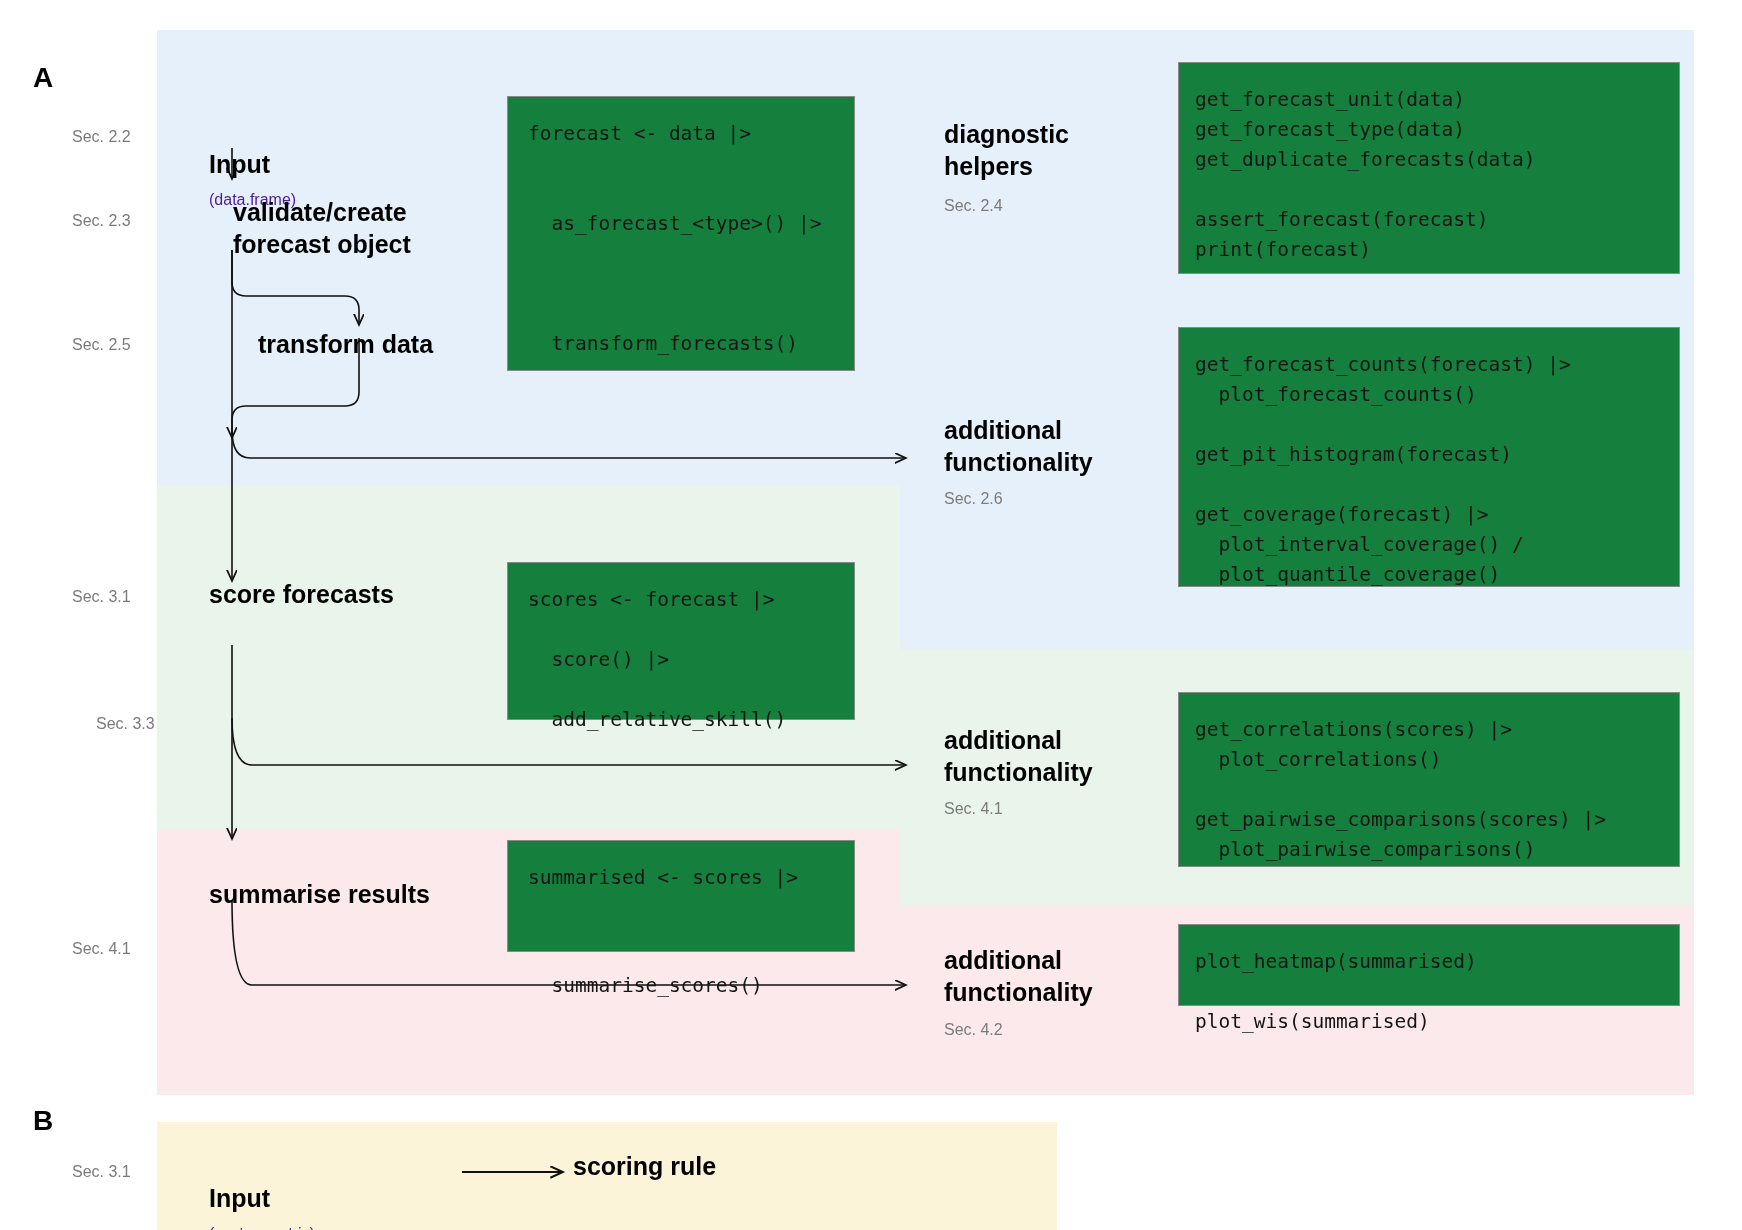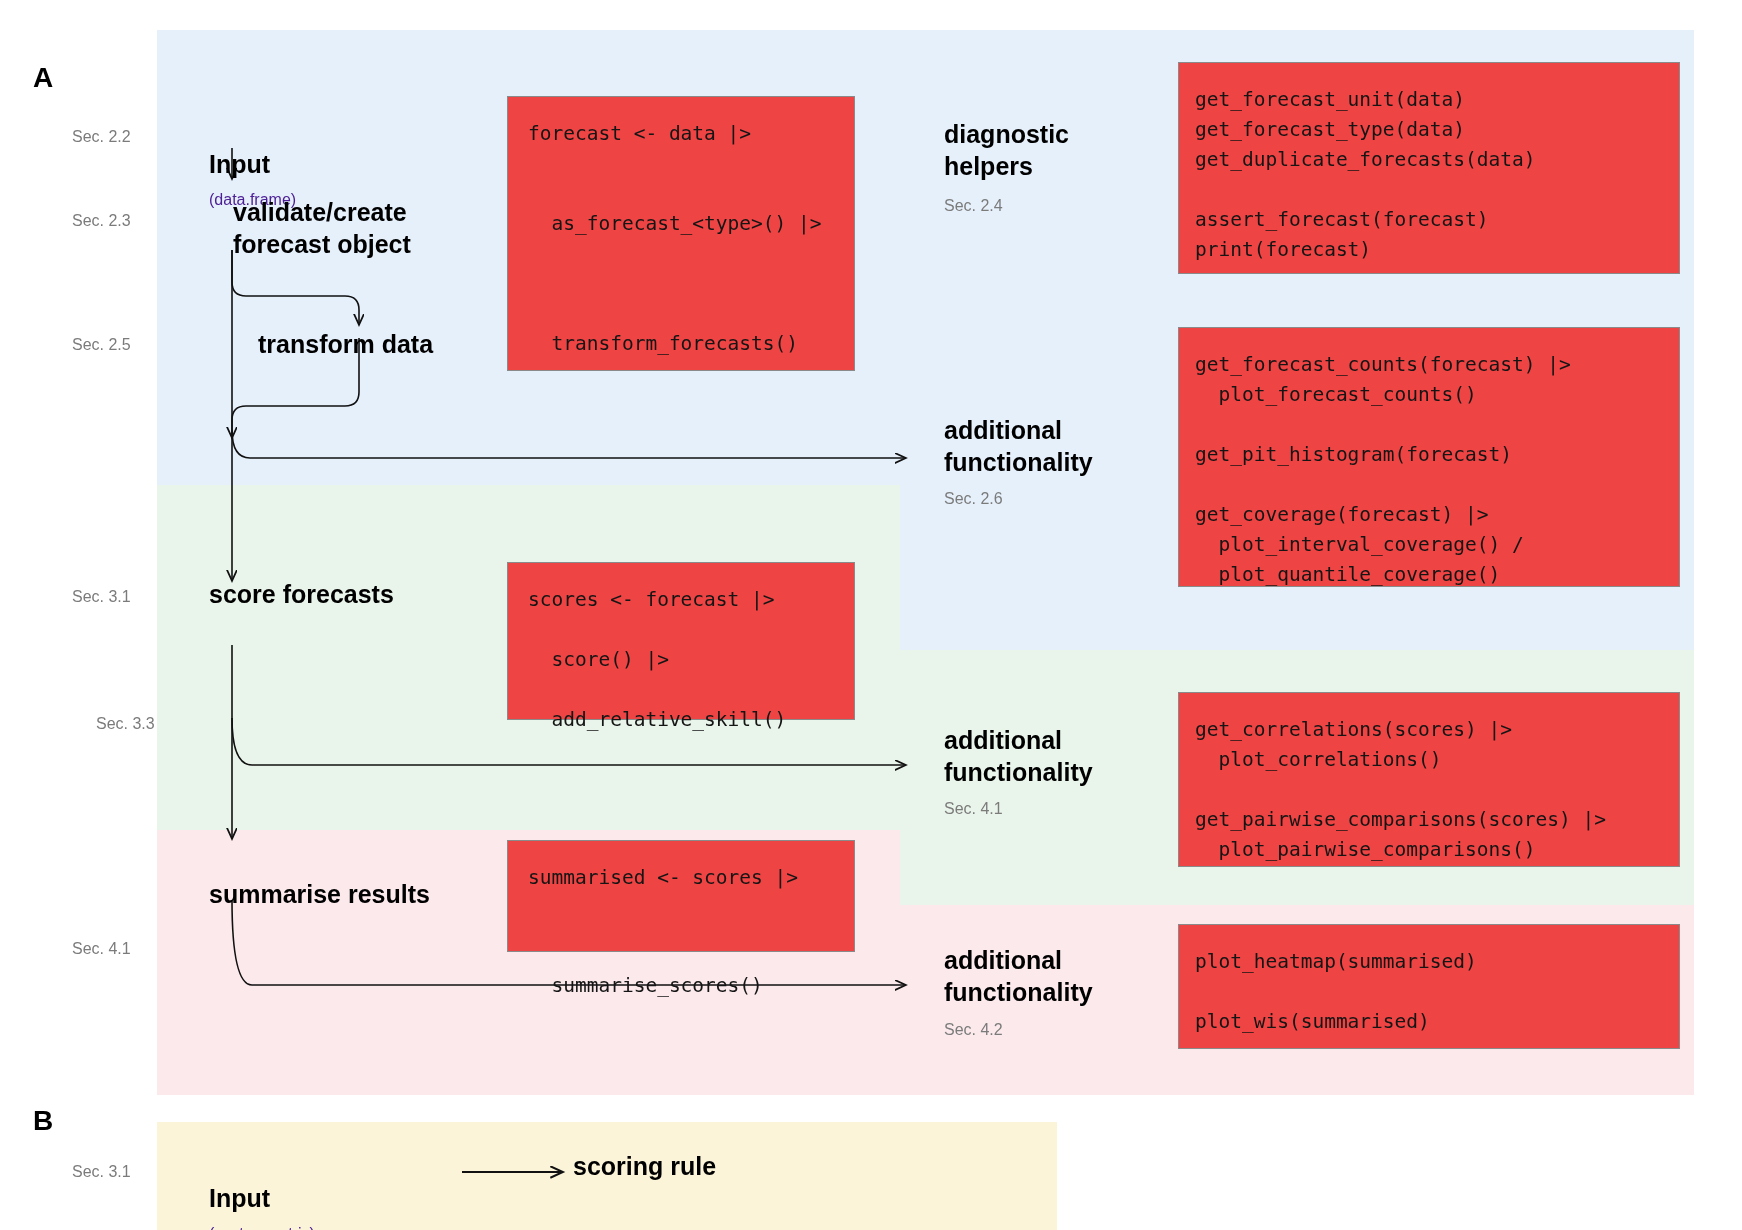--- a/index.html
+++ b/index.html
@@ -98,21 +98,21 @@
     font-size: 25px;
     color: #000;
     line-height: 1.28;
     z-index: 12;
     white-space: pre-line;
   }
 
   
   .codebox {
     position: absolute;
-    background: #ef4444;
+    background: #15803d;
     border: 1px solid #8a8a8a;
     box-sizing: border-box;
     font-family: "DejaVu Sans Mono", monospace;
     font-size: 19.5px;
     line-height: 1;
     color: #151515;
     white-space: pre;
     z-index: 12;
     padding: 0;
   }
@@ -203,19 +203,19 @@
 <div class="codebox" id="cb-diag" style="left:1178px; top:62px; width:502px; height:212px; padding:22px 0 0 16px;"><span class="line" style="line-height: 30px;">get_forecast_unit(data)</span><span class="line" style="line-height: 30px;">get_forecast_type(data)</span><span class="line" style="line-height: 30px;">get_duplicate_forecasts(data)</span><span class="line" style="line-height: 30px;">&nbsp;</span><span class="line" style="line-height: 30px;">assert_forecast(forecast)</span><span class="line" style="line-height: 30px;">print(forecast)</span></div>
 
 <div class="codebox" id="cb-add26" style="left:1178px; top:327px; width:502px; height:260px; padding:22px 0 0 16px;"><span class="line" style="line-height: 30px;">get_forecast_counts(forecast) |&gt;</span><span class="line" style="line-height: 30px;">  plot_forecast_counts()</span><span class="line" style="line-height: 30px;">&nbsp;</span><span class="line" style="line-height: 30px;">get_pit_histogram(forecast)</span><span class="line" style="line-height: 30px;">&nbsp;</span><span class="line" style="line-height: 30px;">get_coverage(forecast) |&gt;</span><span class="line" style="line-height: 30px;">  plot_interval_coverage() /</span><span class="line" style="line-height: 30px;">  plot_quantile_coverage()</span></div>
 
 <div class="codebox" id="cb-score" style="left:507px; top:562px; width:348px; height:158px; padding:22px 0 0 20px;"><span class="line" style="line-height: 30px;">scores &lt;- forecast |&gt;</span><span class="line" style="line-height: 30px;">&nbsp;</span><span class="line" style="line-height: 30px;">  score() |&gt;</span><span class="line" style="line-height: 30px;">&nbsp;</span><span class="line" style="line-height: 30px;">  add_relative_skill()</span></div>
 
 <div class="codebox" id="cb-add34" style="left:1178px; top:692px; width:502px; height:175px; padding:22px 0 0 16px;"><span class="line" style="line-height: 30px;">get_correlations(scores) |&gt;</span><span class="line" style="line-height: 30px;">  plot_correlations()</span><span class="line" style="line-height: 30px;">&nbsp;</span><span class="line" style="line-height: 30px;">get_pairwise_comparisons(scores) |&gt;</span><span class="line" style="line-height: 30px;">  plot_pairwise_comparisons()</span></div>
 
 <div class="codebox" id="cb-summ" style="left:507px; top:840px; width:348px; height:112px; padding:22px 0 0 20px;"><span class="line" style="line-height: 30px;">summarised &lt;- scores |&gt;</span><span class="line" style="line-height: 30px;">&nbsp;</span><span class="line" style="line-height: 30px; margin-top: 48px;">  summarise_scores()</span></div>
 
-<div class="codebox" id="cb-add42" style="left:1178px; top:924px; width:502px; height:125px; padding:22px 0 0 16px;"><span class="line" style="line-height: 30px;">plot_heatmap(summarised)</span><span class="line" style="line-height: 30px;">&nbsp;</span><span class="line" style="line-height: 30px;">plot_wis(summarised)</span></div>
+<div class="codebox" id="cb-add42" style="left:1178px; top:924px; width:502px; height:82px; padding:22px 0 0 16px;"><span class="line" style="line-height: 30px;">plot_heatmap(summarised)</span><span class="line" style="line-height: 30px;">&nbsp;</span><span class="line" style="line-height: 30px;">plot_wis(summarised)</span></div>
 
 <div class="node" style="left:209px; top:1150px;">
   <span>Input</span>
   <span class="node-sub">(vector, matrix)</span>
 </div>
 <div class="node" style="left:573px; top:1150px;">scoring rule</div>
 
 </body></html>

